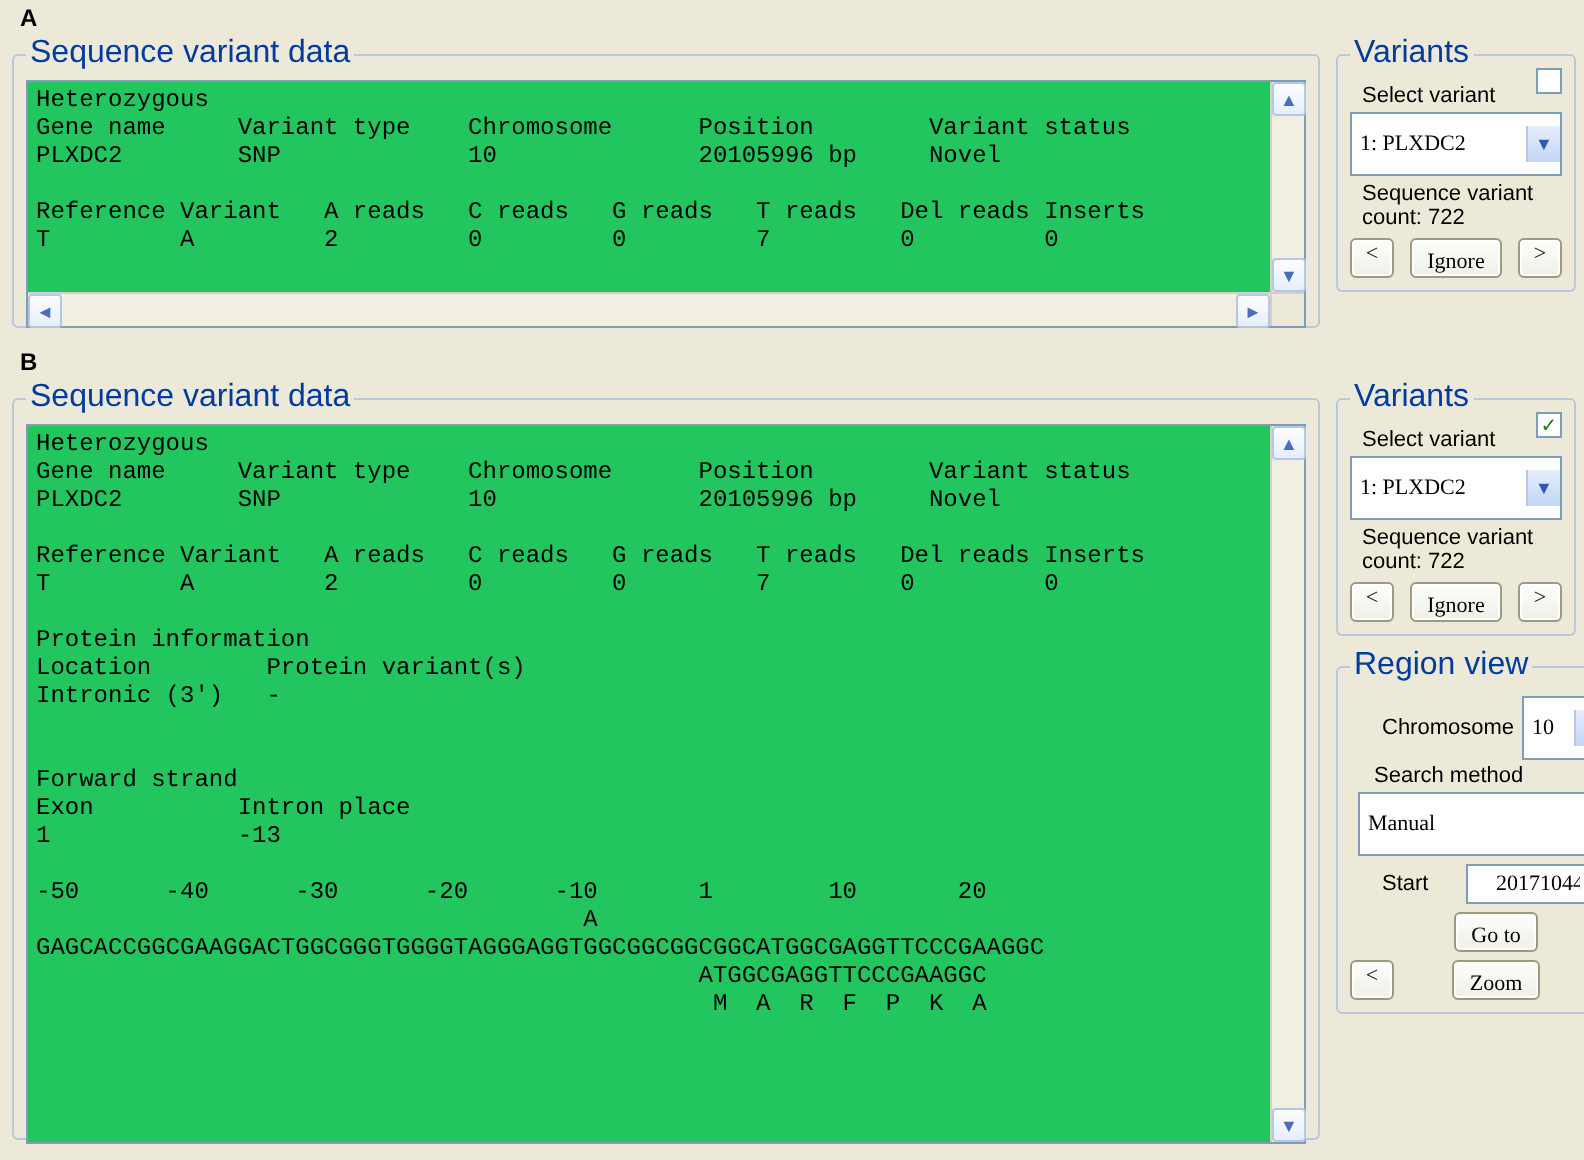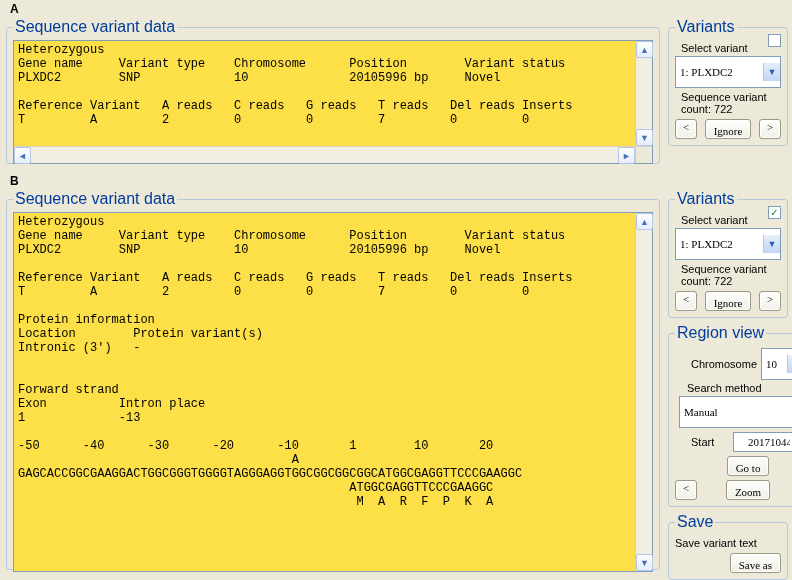--- a/index.html
+++ b/index.html
@@ -31,21 +31,21 @@
   }
   .mono {
     font-family: "Courier New", monospace;
     font-size: 12px;
     line-height: 14px;
     white-space: pre;
   }
   .textarea-wrap {
     position: relative;
     border: 1px solid #7f9db9;
-    background: #fde047;
+    background: #22c55e;
     display: flex;
     flex-direction: column;
   }
   .textarea-body {
     flex: 1 1 auto;
     overflow: hidden;
     padding: 2px 4px;
   }
   .vscroll {
     position: absolute;
@@ -256,24 +256,17 @@
           <div class="btnrow" style="justify-content:center;">
             <div class="btn">Go to</div>
           </div>
           <div class="btnrow">
             <div class="btn sm">&lt;</div>
             <div class="btn">Zoom</div>
             <div class="btn sm">&gt;</div>
           </div>
         </fieldset>
 
-        <fieldset>
-          <legend>Save</legend>
-          <div class="lbl" style="margin-left:0;">Save variant text</div>
-          <div class="btnrow" style="justify-content:flex-end;">
-            <div class="btn">Save as</div>
-          </div>
-        </fieldset>
       </div>
     </div>
   </div>
 
 </div>
 
 </body></html>

